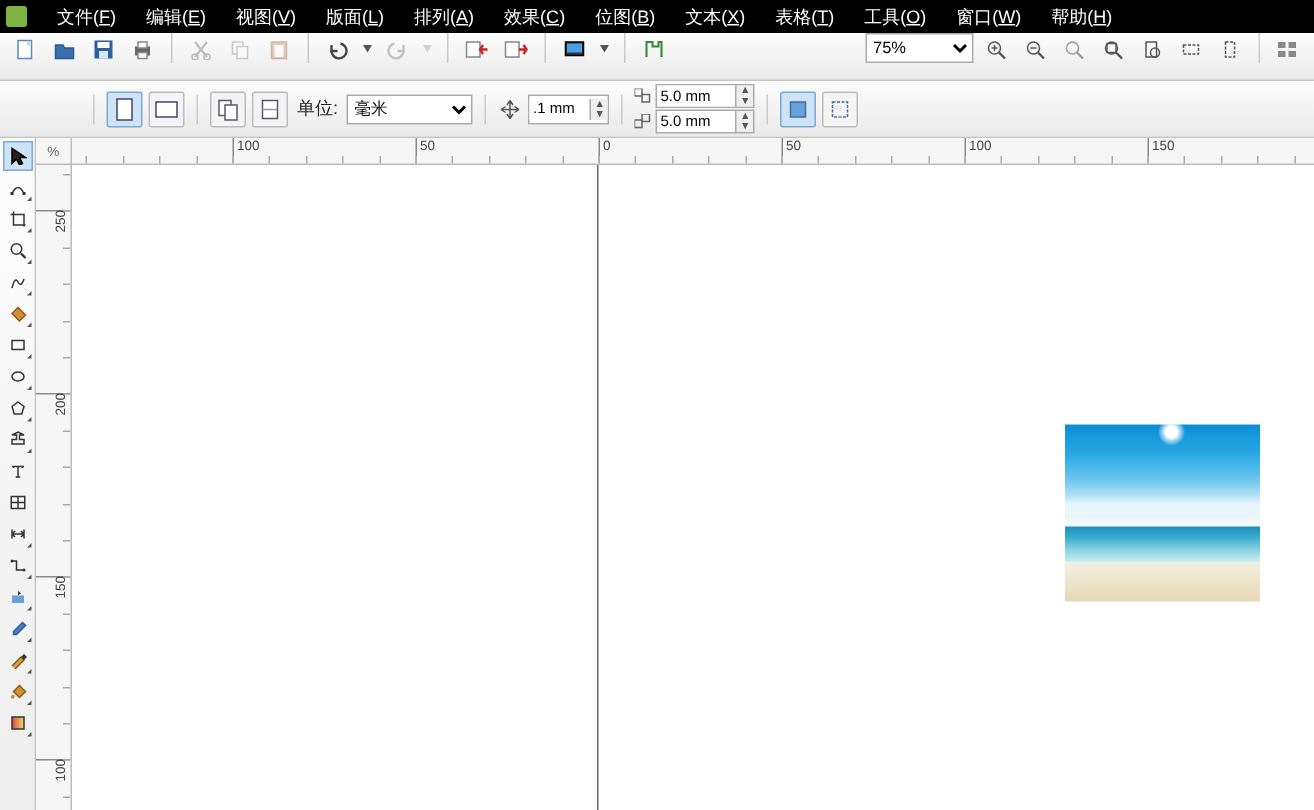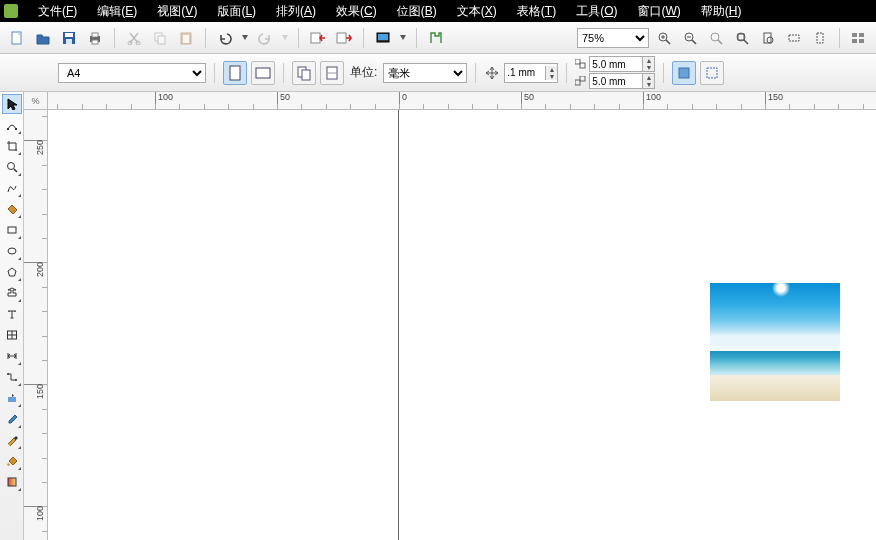--- a/index.html
+++ b/index.html
@@ -1,21 +1,21 @@
 <!DOCTYPE html>
 <html><head>
 <meta charset="utf-8">
 <style>
 * { margin: 0; padding: 0; box-sizing: border-box; }
 body { font-family: "Microsoft YaHei", Arial, sans-serif; font-size: 11px; background: #fff; overflow: hidden; width: 876px; height: 540px; }
 .menubar { background: #000; height: 22px; display: flex; align-items: center; padding: 0 4px; color: #fff; }
 .menubar .app-icon { width: 14px; height: 14px; background: #7cb342; border-radius: 2px; margin-right: 10px; }
 .menubar .menu-item { padding: 0 10px; cursor: pointer; font-size: 12px; }
 .menubar .menu-item u { text-decoration: underline; }
-.toolbar1 { background: linear-gradient(#fdfdfd,#eaeaea); height: 32px; border-bottom: 1px solid #c5c5c5; display: flex; align-items: center; padding: 0 6px; gap: 4px; }
+.toolbar1 { background: linear-gradient(#fdfdfd,#eaeaea); height: 32px; border-bottom: 1px solid #c5c5c5; display: flex; align-items: flex-start; padding: 0 6px; gap: 4px; }
 .tbtn { width: 22px; height: 22px; display: flex; align-items: center; justify-content: center; border: 1px solid transparent; border-radius: 2px; cursor: pointer; }
 .sep { width: 1px; height: 20px; background: #c9c9c9; margin: 0 4px; }
 .zoom-select { height: 20px; width: 72px; font-size: 11px; border: 1px solid #aaa; background: #fff; }
 .toolbar2 { background: linear-gradient(#fdfdfd,#eaeaea); height: 38px; border-bottom: 1px solid #c5c5c5; display: flex; align-items: center; padding: 0 6px; gap: 4px; }
 .paper-select { width: 148px; height: 20px; font-size: 11px; border: 1px solid #aaa; background: #fff; padding-left: 4px; }
 .dim-group { display: flex; flex-direction: column; gap: 1px; }
 .dim-row { display: flex; align-items: center; gap: 2px; }
 .dim-row .lbl-ic { width: 12px; height: 12px; border: 1px solid #777; display: inline-block; }
 .spinbox { display: flex; align-items: center; border: 1px solid #aaa; height: 16px; background: #fff; }
 .spinbox input { border: none; width: 52px; height: 14px; font-size: 10px; padding: 0 2px; outline: none; }
@@ -219,21 +219,20 @@
         <rect x="1" y="2" width="5" height="4" fill="#888"></rect>
         <rect x="1" y="8" width="5" height="4" fill="#888"></rect>
         <rect x="8" y="2" width="5" height="4" fill="#888"></rect>
         <rect x="8" y="8" width="5" height="4" fill="#888"></rect>
       </svg>
     </div>
 </div>
 
 <div class="toolbar2">
   <div style="width:48px"></div>
-  <select class="paper-select"><option>A4</option></select>
 
 
   <div class="sep"></div>
   <div class="ptbtn active">
       <svg width="12" height="16">
         <rect x="1" y="1" width="10" height="14" fill="#fff" stroke="#446"></rect>
       </svg>
     </div>
   <div class="ptbtn">
       <svg width="16" height="12">

